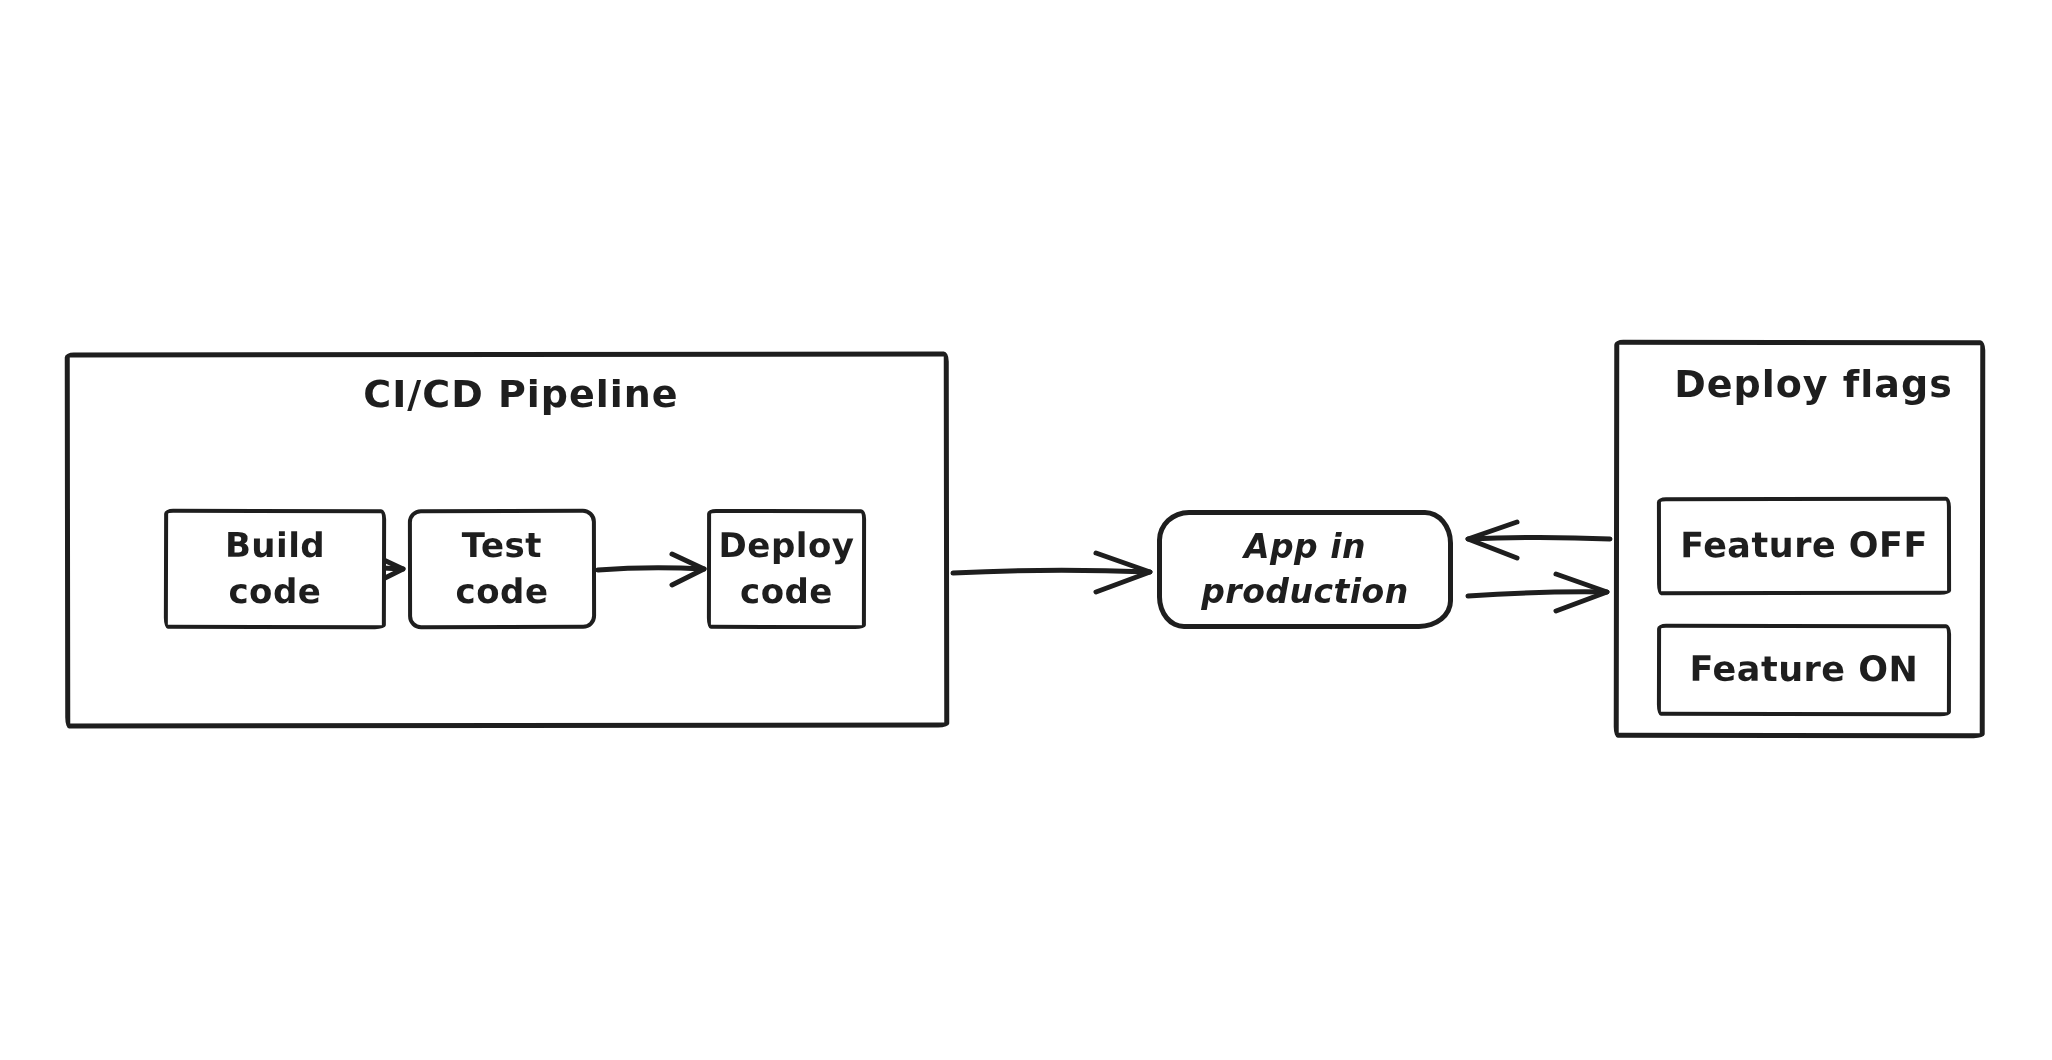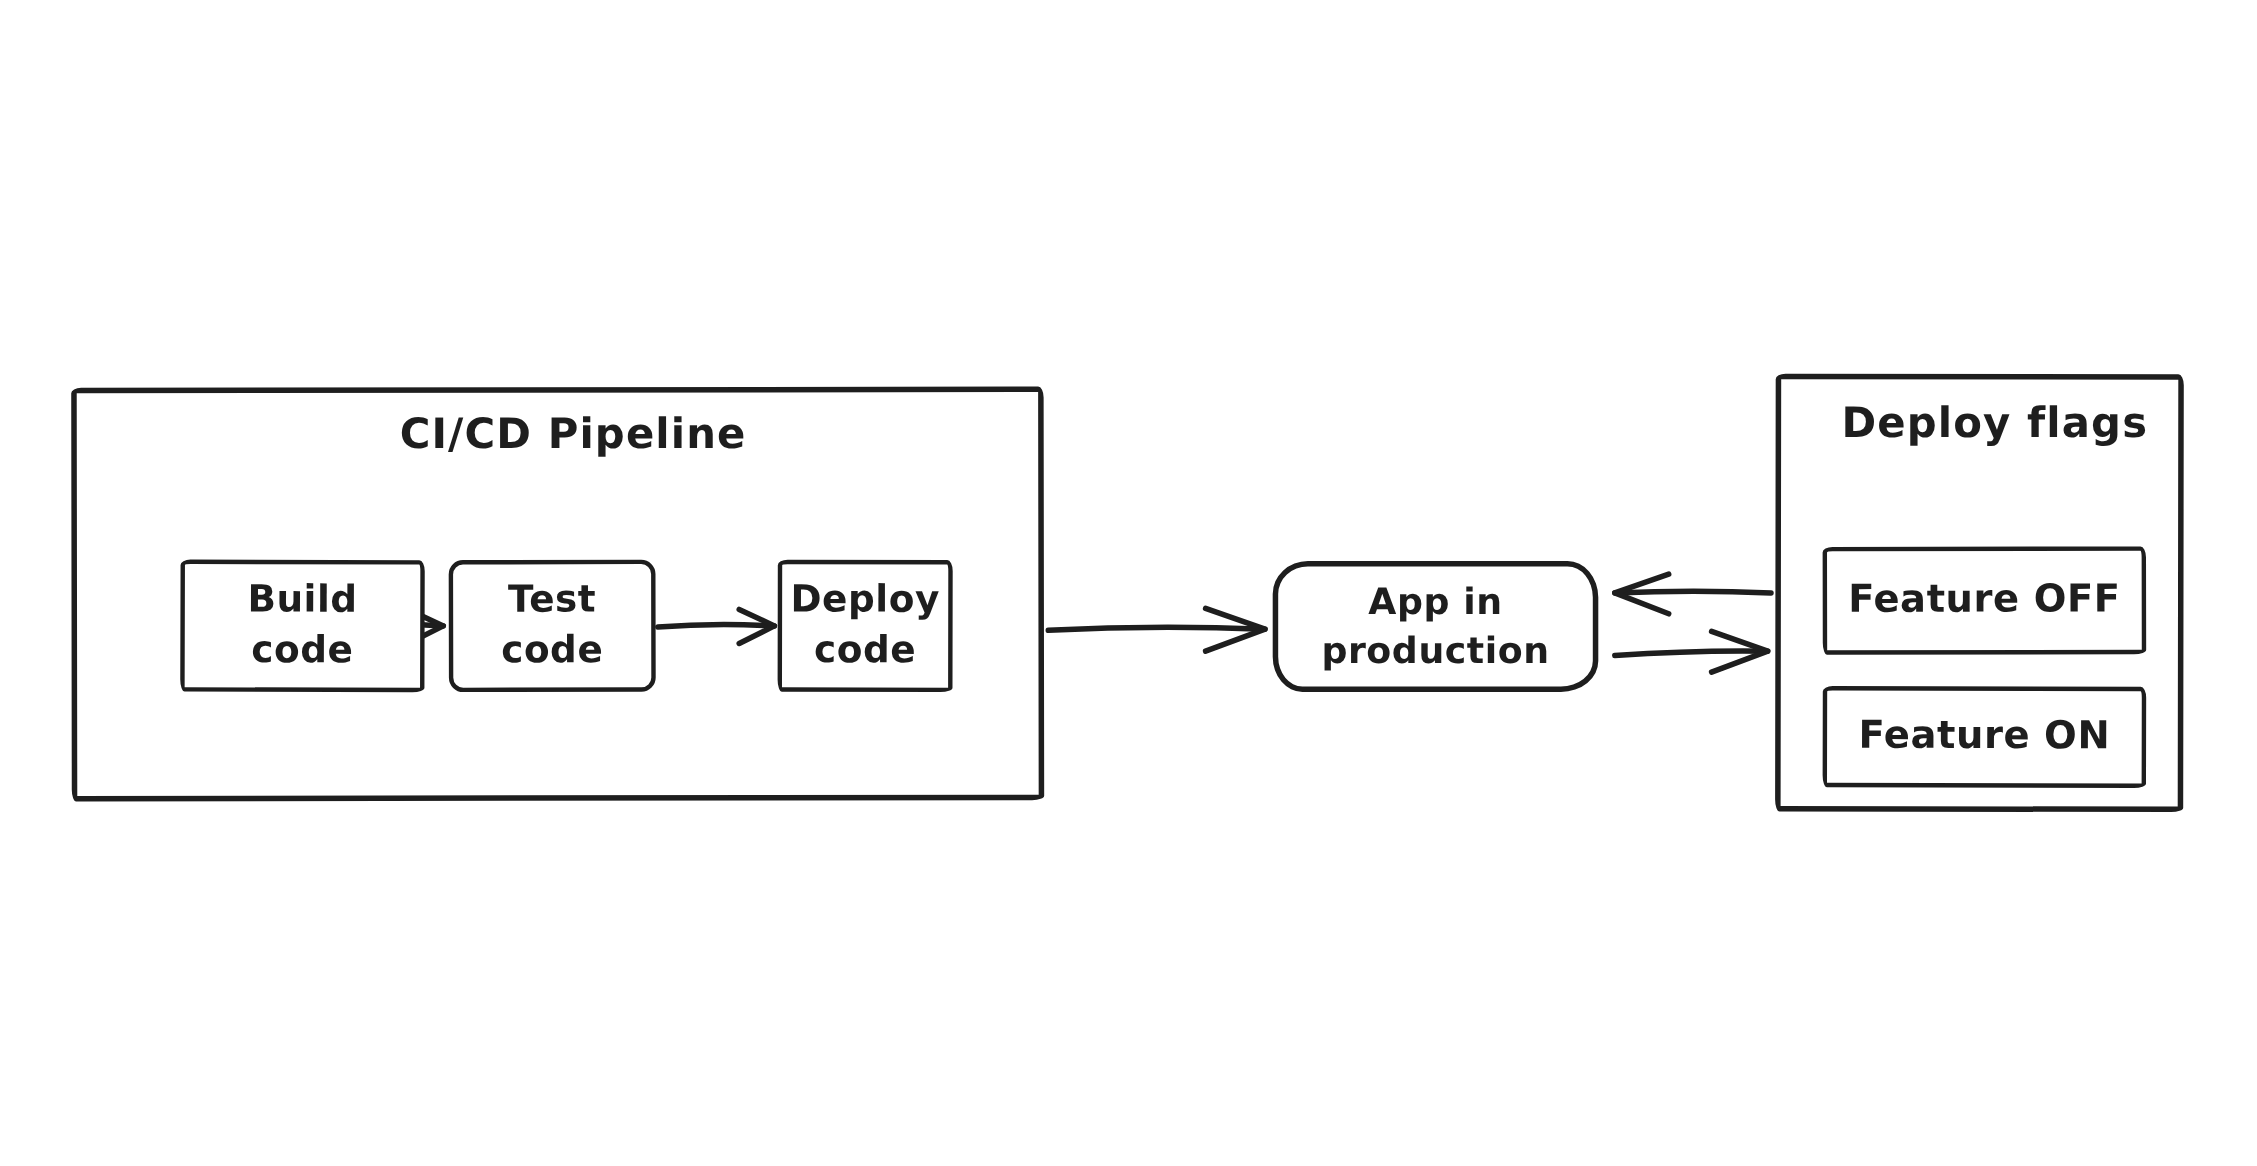--- a/index.html
+++ b/index.html
@@ -70,20 +70,21 @@
   .node-build  { left: 117px; top: 509px; width: 222px; height: 120px; transform: rotate(0.15deg); margin-left: 47px; }
   .node-test   { left: 408px; top: 509px; width: 188px; height: 120px; transform: rotate(-0.12deg); border-radius: 13px; }
   .node-deploy { left: 707px; top: 509px; width: 159px; height: 120px; transform: rotate(0.1deg); }
 
   
   .node-app {
     left: 1157px; top: 510px; width: 296px; height: 119px;
     border-width: 5px;
     border-radius: 32px 28px 34px 27px / 30px 33px 28px 32px;
     font-size: 33px;
+    font-style: italic;
   }
 
   
   .flags-box   { left: 1614px; top: 340px; width: 371px; height: 398px; transform: rotate(0.08deg); }
   .flags-title { top: 362px; left: 1614px; width: 371px; position: absolute; }
 
   .node-flag-off { left: 1657px; top: 497px; width: 294px; height: 98px; font-size: 35px; transform: rotate(-0.1deg); }
   .node-flag-on  { left: 1657px; top: 624px; width: 294px; height: 92px; font-size: 35px; transform: rotate(0.12deg); }
 </style>
 </head>

